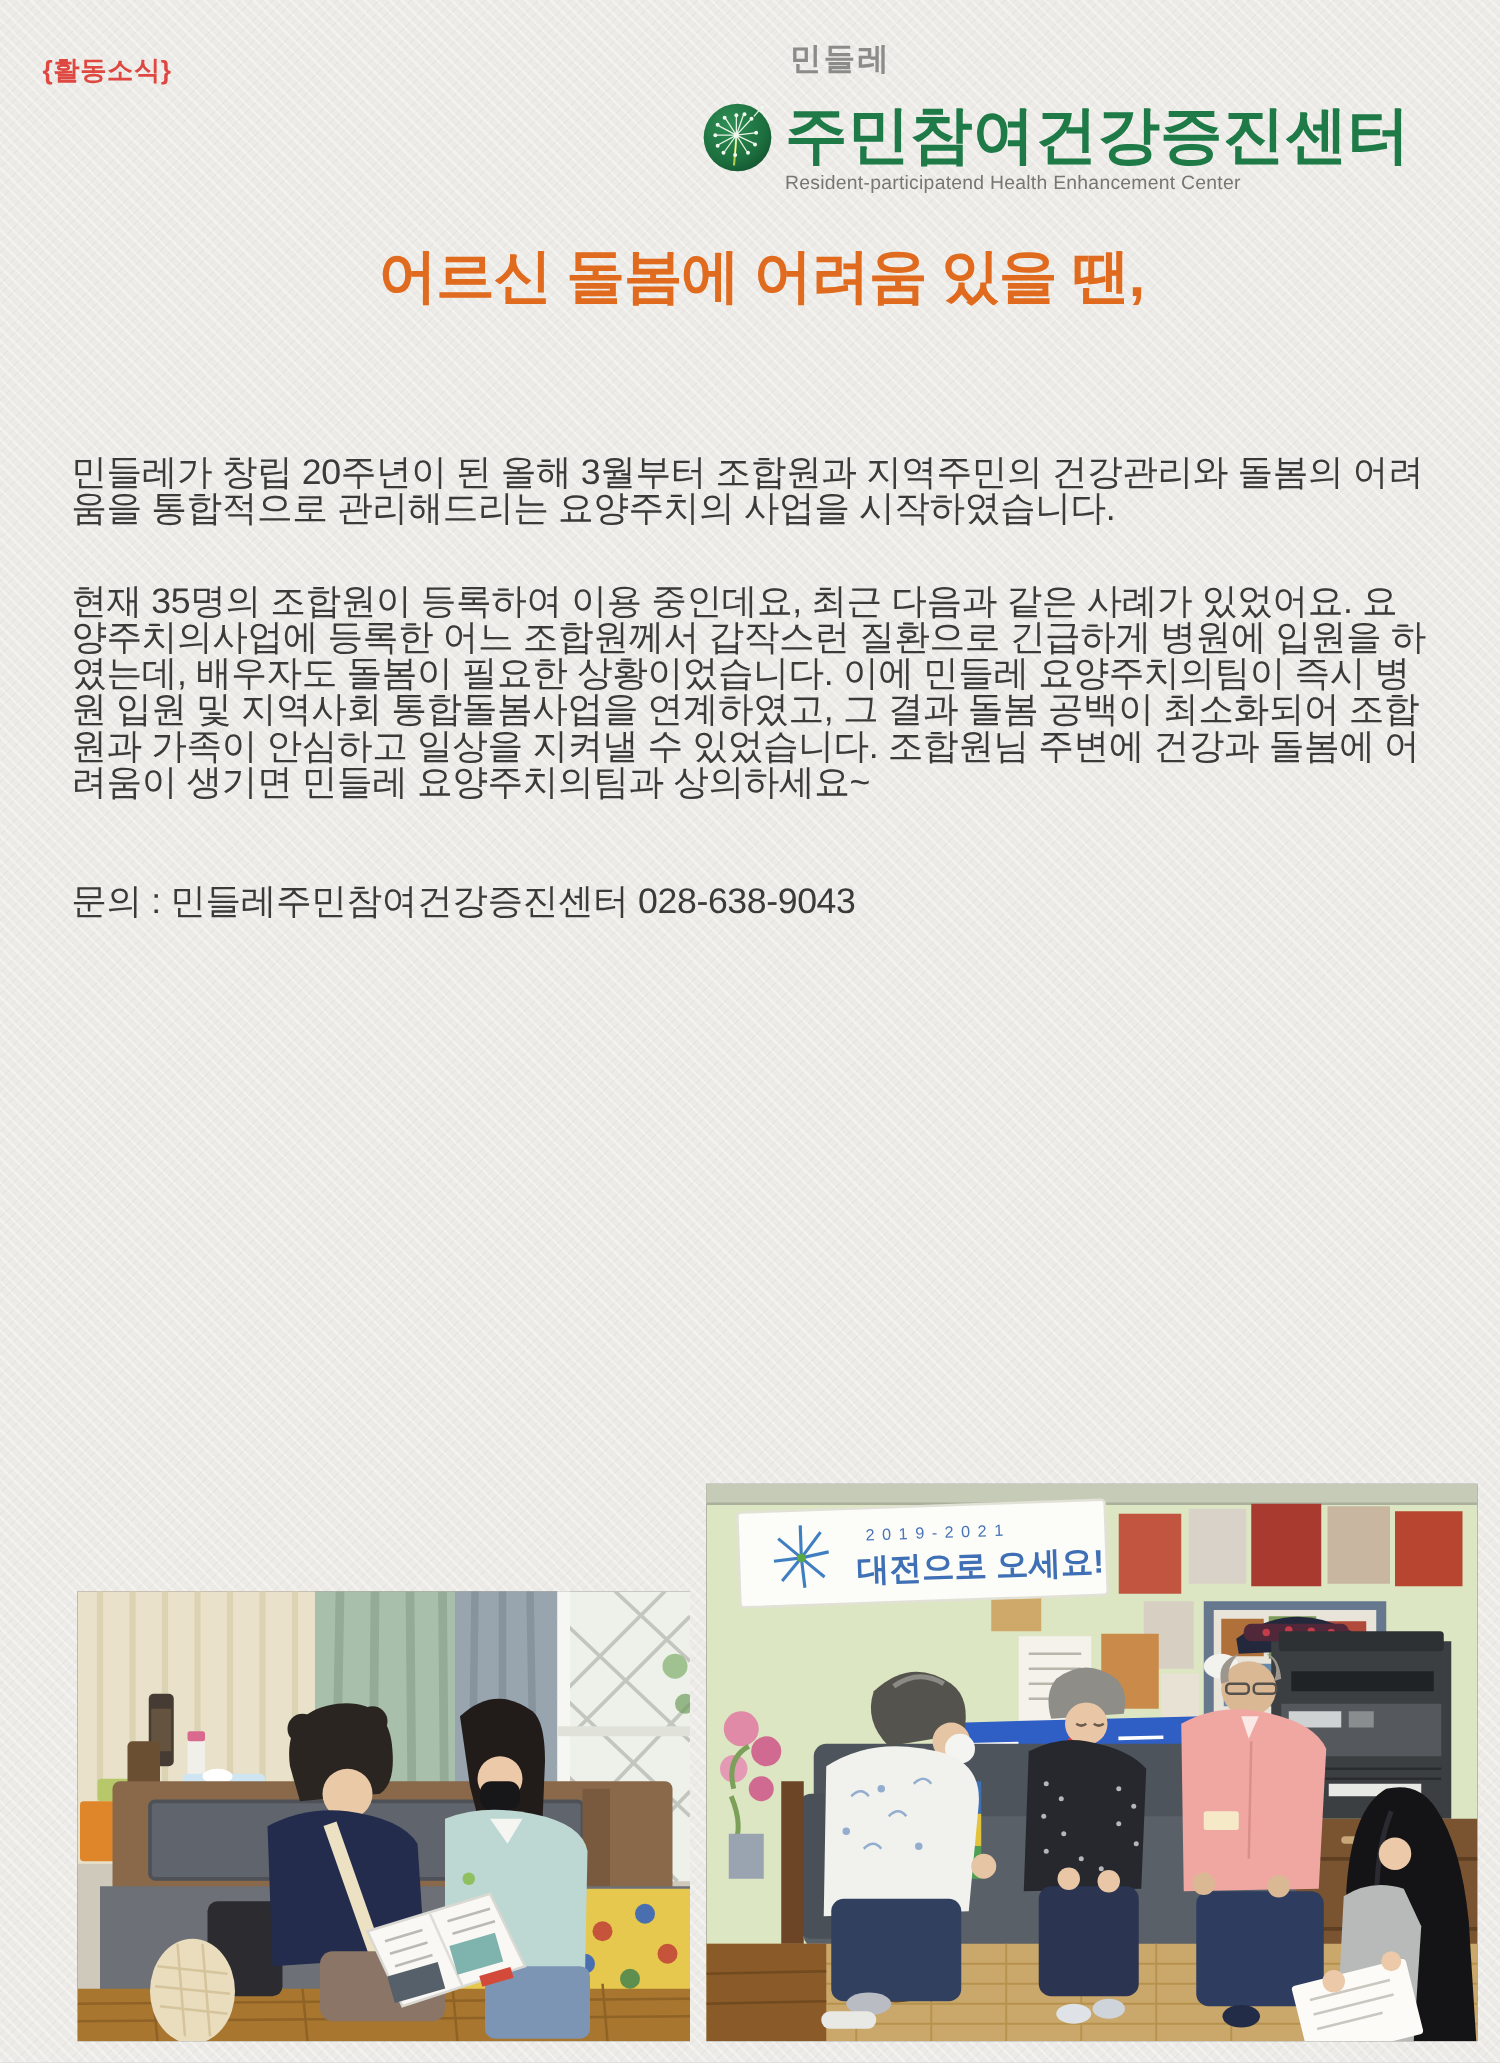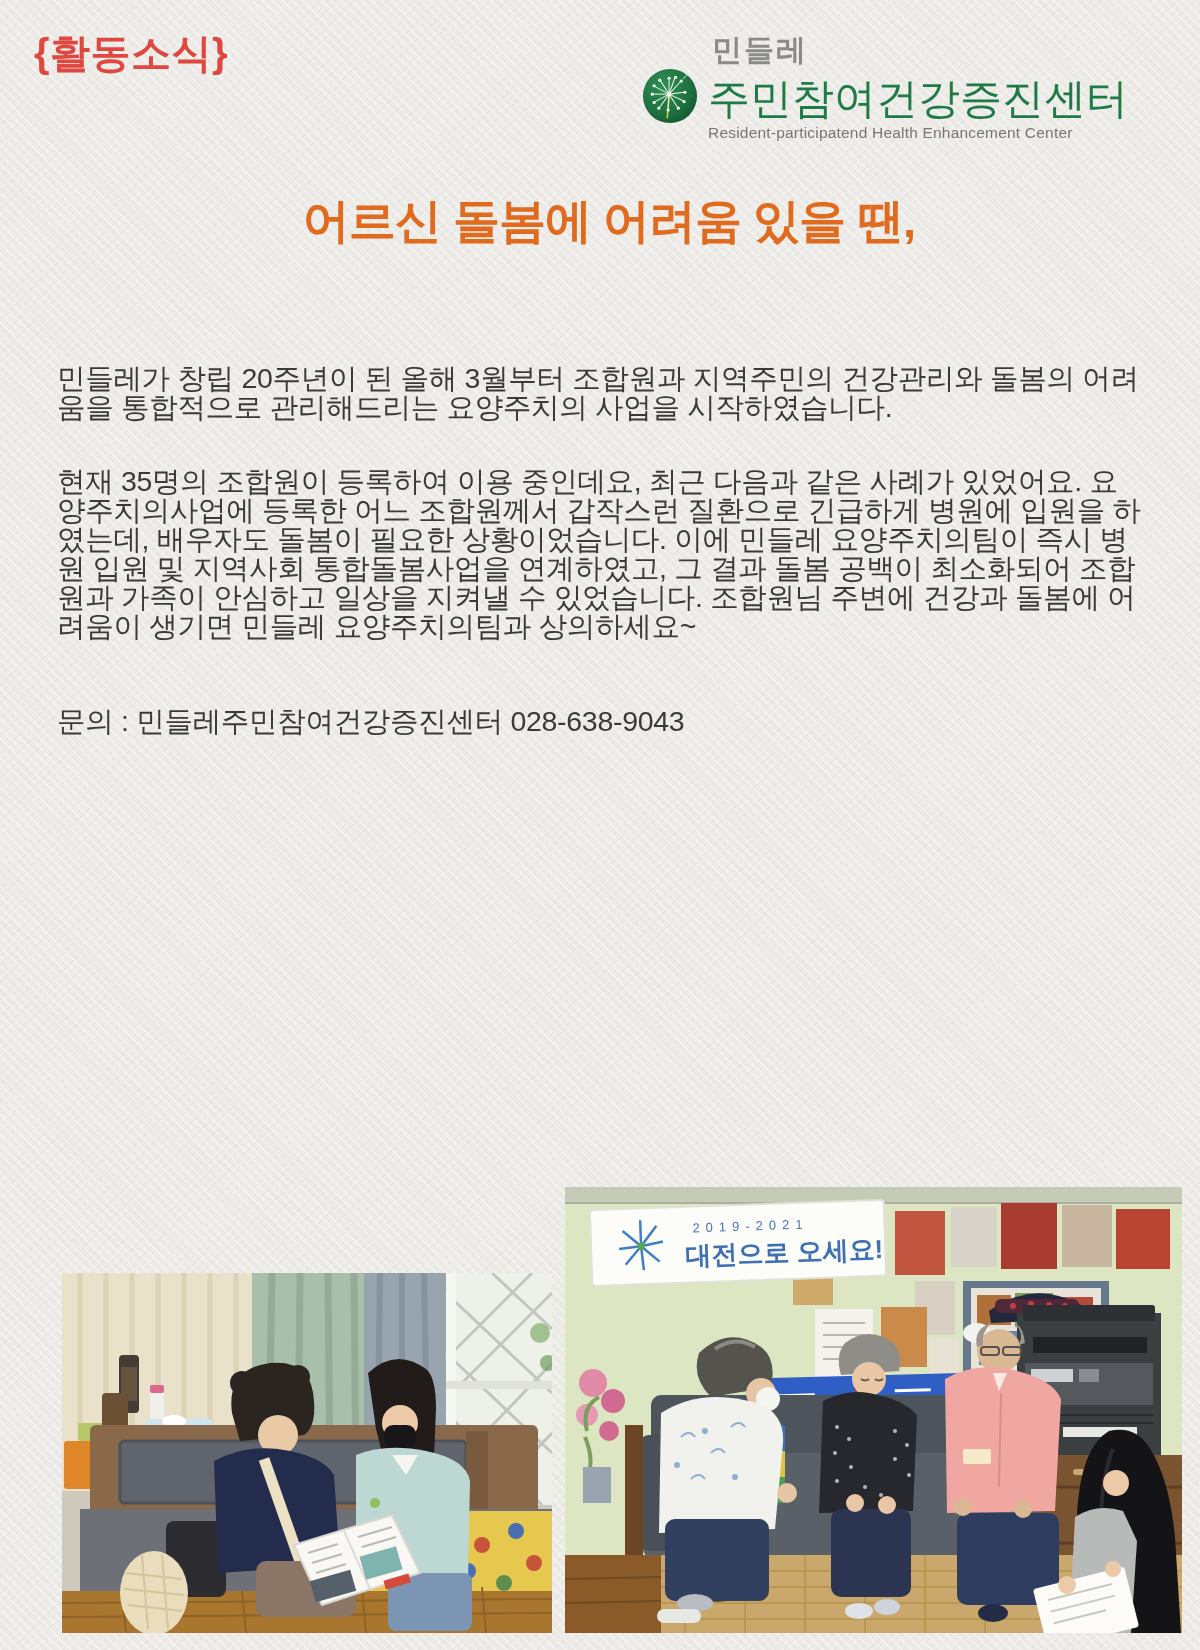--- a/index.html
+++ b/index.html
@@ -14,43 +14,43 @@
     background-color: #edebe7;
     background-image:
       repeating-linear-gradient(45deg, rgba(255,255,255,0.35) 0 2px, rgba(0,0,0,0) 2px 7px),
       repeating-linear-gradient(-45deg, rgba(190,188,182,0.12) 0 1px, rgba(0,0,0,0) 1px 6px);
     overflow: hidden;
   }
 
   
   .tag {
     position: absolute;
-    left: 34px; top: 26px;
-    font-size: 40px;
+    left: 34px; top: 42px;
+    font-size: 21px;
     font-weight: bold;
     color: #df4840;
     letter-spacing: 0.5px;
   }
 
   
   .logo {
     position: absolute;
     top: 30px; right: 72px;
     display: flex;
     align-items: flex-end;
     gap: 10px;
   }
   .logo-icon { width: 56px; height: 56px; margin-bottom: 18px; }
   .logo-texts { display: flex; flex-direction: column; align-items: flex-start; }
   .logo-top {
-    font-size: 30px; color: #8b8b89; font-weight: bold; letter-spacing: 2px;
-    margin-left: 4px; margin-bottom: 6px;
+    font-size: 25px; color: #8b8b89; font-weight: bold; letter-spacing: 2px;
+    margin-left: 4px; margin-bottom: 19px;
   }
   .logo-name {
-    font-size: 42px; font-weight: normal; color: #1e7a46; letter-spacing: 0px;
+    font-size: 50px; font-weight: bold; color: #1e7a46; letter-spacing: 0px;
     line-height: 1.05;
   }
   .logo-sub {
     font-size: 15.5px; color: #767672; margin-top: 3px; letter-spacing: 0.2px;
   }
 
   
   .headline {
     position: absolute;
     left: 0; top: 190px;

